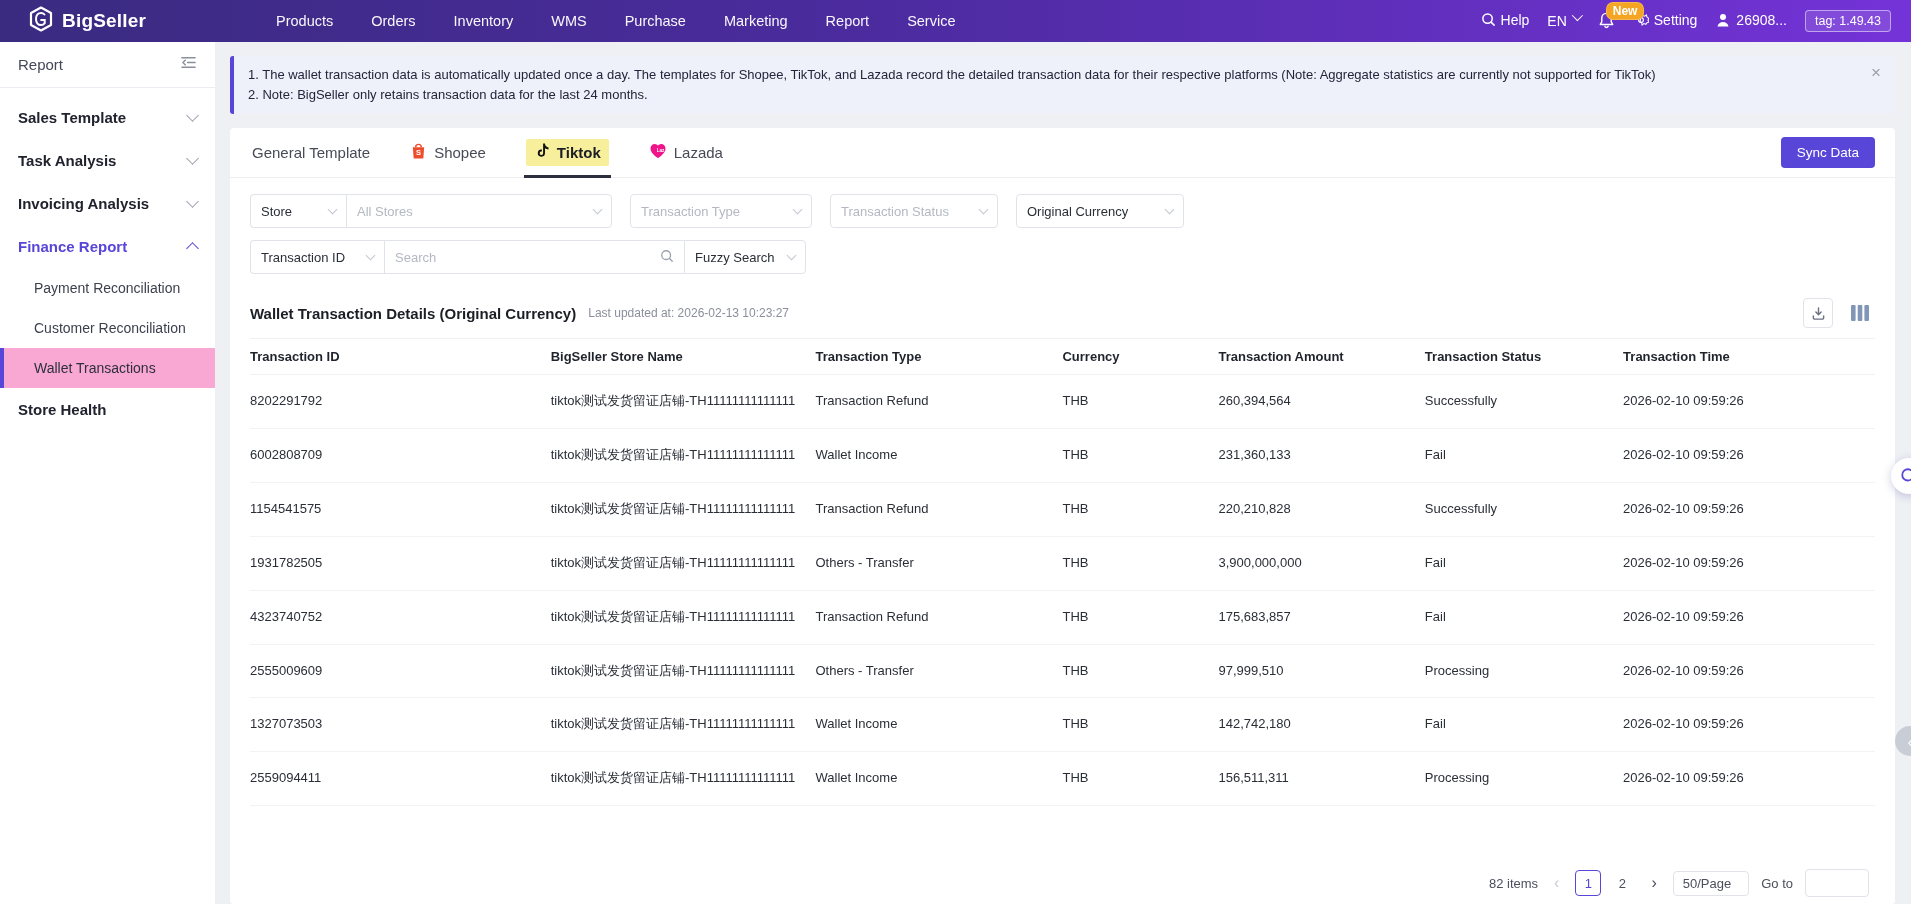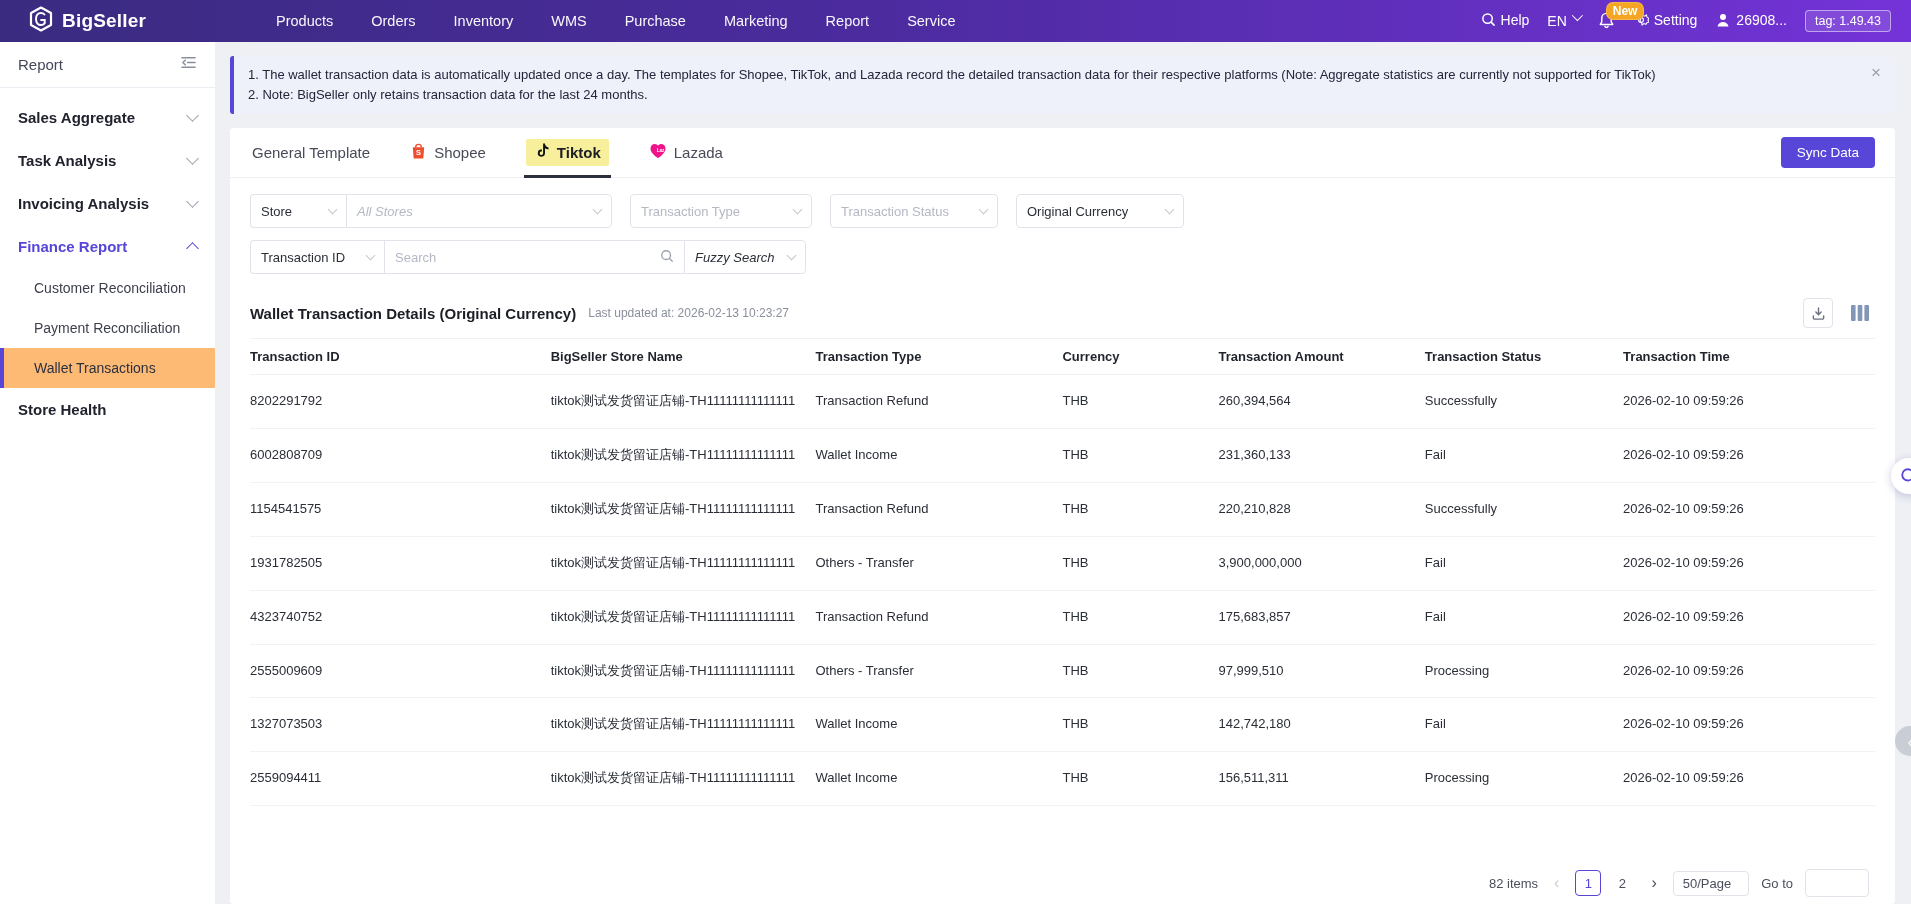--- a/index.html
+++ b/index.html
@@ -26,21 +26,21 @@
   .shell { flex:1; display:flex; overflow:hidden; }
   .sidebar { width:215px; flex:0 0 215px; background:#fff; display:flex; flex-direction:column; }
   .sb-header { height:46px; display:flex; align-items:center; justify-content:space-between; padding:0 18px; border-bottom:1px solid #ececf2; }
   .sb-title { font-size:15px; color:#44475a; }
   .sb-menu { padding-top:8px; }
   .sb-item { display:flex; align-items:center; justify-content:space-between; padding:13px 18px; font-size:15px; font-weight:700; color:#20222e; cursor:pointer; }
   .sb-item.active-parent { color:var(--accent); }
   .sb-item .chev2 { width:9px; height:9px; border-right:1.7px solid #9aa0ac; border-bottom:1.7px solid #9aa0ac; transform:rotate(45deg); margin-top:-4px; }
   .sb-item.active-parent .chev2 { transform:rotate(-135deg); margin-top:4px; border-color:var(--accent); }
   .sb-sub { display:flex; align-items:center; padding:12px 18px 12px 34px; font-size:14px; color:#3c3f4c; cursor:pointer; position:relative; }
-  .sb-sub.active { background:#fdba74; color:#2c2f3e; }
+  .sb-sub.active { background:#f9a8d4; color:#2c2f3e; }
   .sb-sub.active::before { content:""; position:absolute; left:0; top:0; bottom:0; width:4px; background:var(--accent); }
 
   
   .main { flex:1; display:flex; flex-direction:column; padding:14px 16px 0 15px; overflow:hidden; }
   .banner { background:var(--banner-bg); border-left:4px solid var(--accent); border-radius:3px; padding:9px 40px 9px 14px; position:relative; font-size:13px; color:#23263a; line-height:1.55; }
   .banner-close { position:absolute; right:14px; top:8px; color:#9aa0ac; font-size:17px; cursor:pointer; line-height:1; }
 
   .card { background:#fff; border-radius:4px; margin-top:14px; flex:1; display:flex; flex-direction:column; overflow:hidden; }
   .tabs-row { display:flex; align-items:center; justify-content:space-between; padding:0 20px; height:50px; flex:0 0 50px; border-bottom:1px solid #efeff3; }
   .tabs { display:flex; align-items:center; gap:36px; height:100%; }
@@ -51,21 +51,21 @@
   .btn-sync { background:var(--accent); color:#fff; border:none; border-radius:4px; font-size:13.5px; padding:8px 16px; cursor:pointer; font-family:inherit; }
 
   .filters { padding:16px 20px 4px; }
   .frow { display:flex; gap:18px; margin-bottom:12px; flex-wrap:nowrap; }
   .ctl { height:34px; border:1px solid #e1e3ea; border-radius:4px; display:flex; align-items:center; padding:0 10px; font-size:13px; color:#2a2e37; background:#fff; cursor:pointer; justify-content:space-between; gap:8px; }
   .ctl .ph { color:#b3b8c2; }
   .ctl .chev3 { width:7px; height:7px; border-right:1.4px solid #c3c7d0; border-bottom:1.4px solid #c3c7d0; transform:rotate(45deg); margin-top:-3px; flex:0 0 auto; }
   .group { display:flex; }
   .group .ctl { border-radius:0; border-right-width:0; }
   .group .ctl:first-child { border-radius:4px 0 0 4px; }
-  .group .ctl:last-child { border-radius:0 4px 4px 0; border-right-width:1px;font-style:italic; }
+  .group .ctl:last-child { border-radius:0 4px 4px 0; border-right-width:1px; }
   .daterange { gap:10px; }
   .daterange .dt { color:#2a2e37; }
   .arrow { color:#b3b8c2; font-size:13px; }
   .search-seg { cursor:text; }
   .search-seg input { border:none; outline:none; flex:1; font-size:13px; font-family:inherit; color:#2a2e37; background:transparent; }
   .search-seg input::placeholder { color:#b3b8c2; }
 
   .title-row { display:flex; align-items:center; padding:8px 20px 10px; }
   .tbl-title { font-size:15px; font-weight:700; color:#1c1e26; }
   .updated { font-size:12px; color:#8a8f9c; margin-left:12px; }
@@ -159,40 +159,40 @@
     <div class="sidebar">
       <div class="sb-header">
         <span class="sb-title">Report</span>
         <span><svg width="17" height="15" viewBox="0 0 18 16">
               <path d="M2 3h14M8 8h8M2 13h14" stroke="#8a8f9c" stroke-width="1.6" stroke-linecap="round"></path>
               <path d="M5.5 5.5 3 8l2.5 2.5" fill="none" stroke="#8a8f9c" stroke-width="1.6" stroke-linecap="round" stroke-linejoin="round"></path>
             </svg></span>
       </div>
       <div class="sb-menu">
           <div class="sb-item">
-            <span>Sales Aggregate</span>
+            <span>Sales Template</span>
             <span class="chev2"></span>
           </div>
           <div class="sb-item">
             <span>Task Analysis</span>
             <span class="chev2"></span>
           </div>
           <div class="sb-item">
             <span>Invoicing Analysis</span>
             <span class="chev2"></span>
           </div>
           <div class="sb-item active-parent">
             <span>Finance Report</span>
             <span class="chev2"></span>
           </div>
           <div class="sb-sub">
+            <span>Payment Reconciliation</span>
+          </div>
+          <div class="sb-sub">
             <span>Customer Reconciliation</span>
-          </div>
-          <div class="sb-sub">
-            <span>Payment Reconciliation</span>
           </div>
           <div class="sb-sub active">
             <span>Wallet Transactions</span>
           </div>
           <div class="sb-item">
             <span>Store Health</span>
           </div>
         </div>
     </div>
 

